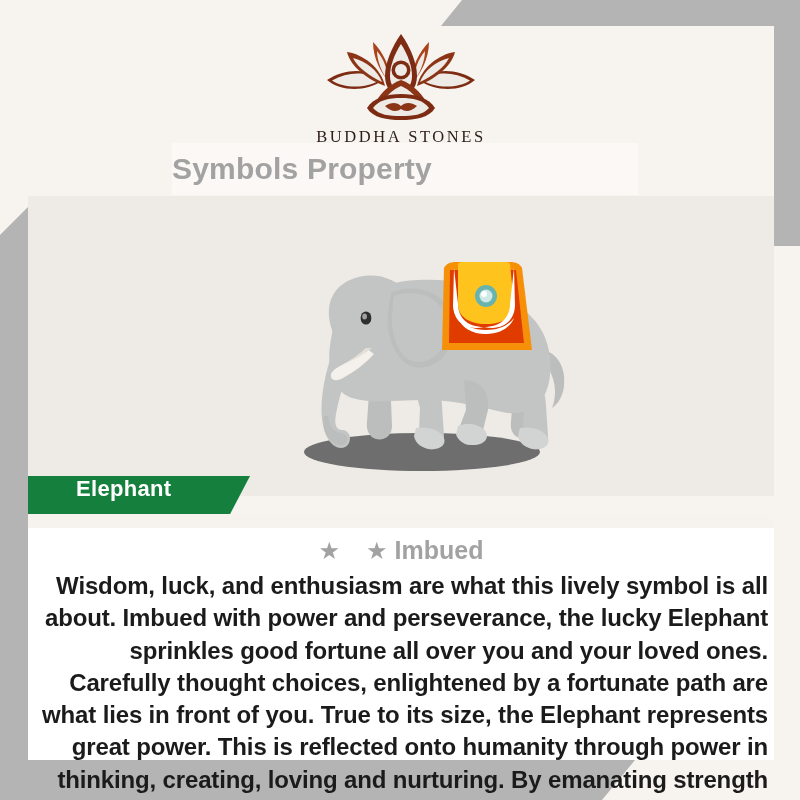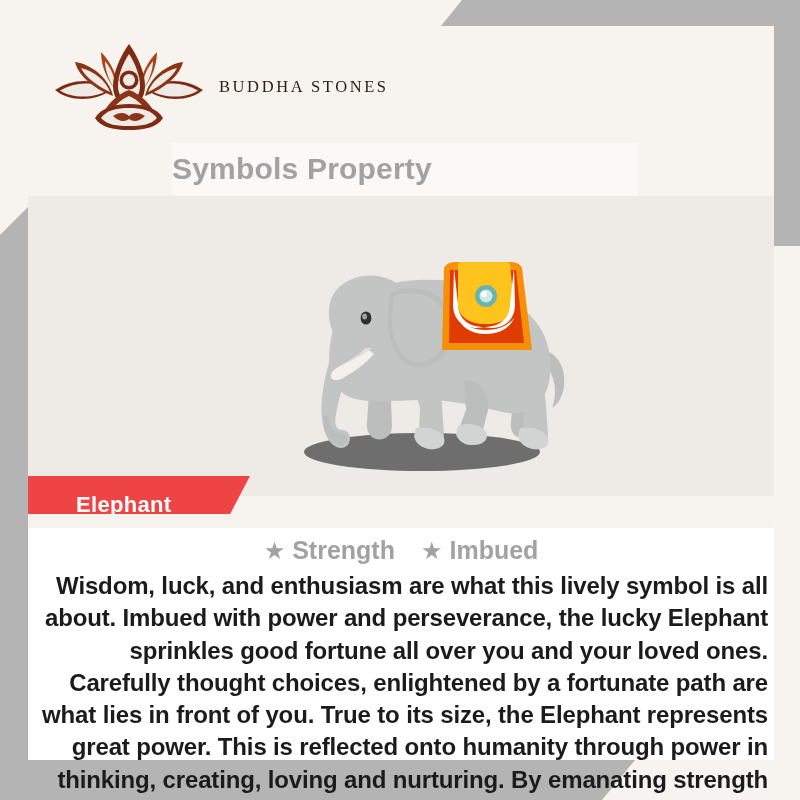--- a/index.html
+++ b/index.html
@@ -33,22 +33,22 @@
   }
 
   
   .card{
     position:absolute;left:28px;top:26px;width:746px;height:734px;
     background:#f7f3ef;
   }
 
   
   .logo-wrap{
-    position:absolute;left:11px;top:0;width:746px;height:120px;
-    display:flex;flex-direction:row;align-items:center;justify-content:flex-start;
+    position:absolute;left:0;top:0;width:746px;height:120px;
+    display:flex;flex-direction:column;align-items:center;justify-content:flex-start;text-decoration:underline;
   }
   .logo-mark{margin-top:4px;}
   .logo-text{
     font-family:"Liberation Serif", serif;
     font-size:16.5px;letter-spacing:2.6px;color:#2b1c16;
     margin-top:1px;font-weight:400;
   }
 
   
   .title-banner{
@@ -65,23 +65,23 @@
   .hero{
     position:absolute;left:0;top:170px;width:746px;height:300px;
     background:#eeeae6;
     overflow:hidden;
   }
   .hero svg{position:absolute;left:186px;top:34px;}
 
   
   .ribbon{
     position:absolute;left:0;top:450px;width:222px;height:42px;
-    background:#ef4444;
+    background:#15803d;
     clip-path:polygon(0 0, 100% 0, calc(100% - 22px) 100%, 0 100%);
-    display:flex;align-items:flex-end;
+    display:flex;align-items:flex-start;
   }
   .ribbon-text{
     color:#ffffff;font-size:22px;font-weight:bold;
     margin-left:48px;letter-spacing:.3px;
   }
 
   
   .panel{
     position:absolute;left:0;top:488px;width:746px;height:246px;
     background:#ffffff;
@@ -215,21 +215,20 @@
     <div class="ribbon">
       <span class="ribbon-text">Elephant</span>
     </div>
 
     <div class="panel">
       <div class="panel-top-fade"></div>
 
       <div class="props">
         <div class="prop">
           <span class="prop-star">★</span>
-          <span class="prop-label">Strength</span>
         </div>
         <div class="prop">
           <span class="prop-star">★</span>
           <span class="prop-label">Imbued</span>
         </div>
       </div>
 
       <div class="body-text">Wisdom, luck, and enthusiasm are what this lively symbol is all about. Imbued with power and perseverance, the lucky Elephant sprinkles good fortune all over you and your loved ones. Carefully thought choices, enlightened by a fortunate path are what lies in front of you. True to its size, the Elephant represents great power. This is reflected onto humanity through power in thinking, creating, loving and nurturing. By emanating strength on all fields, the Elephant reigns supreme as one of the most harmonious symbols.</div>
     </div>
 

